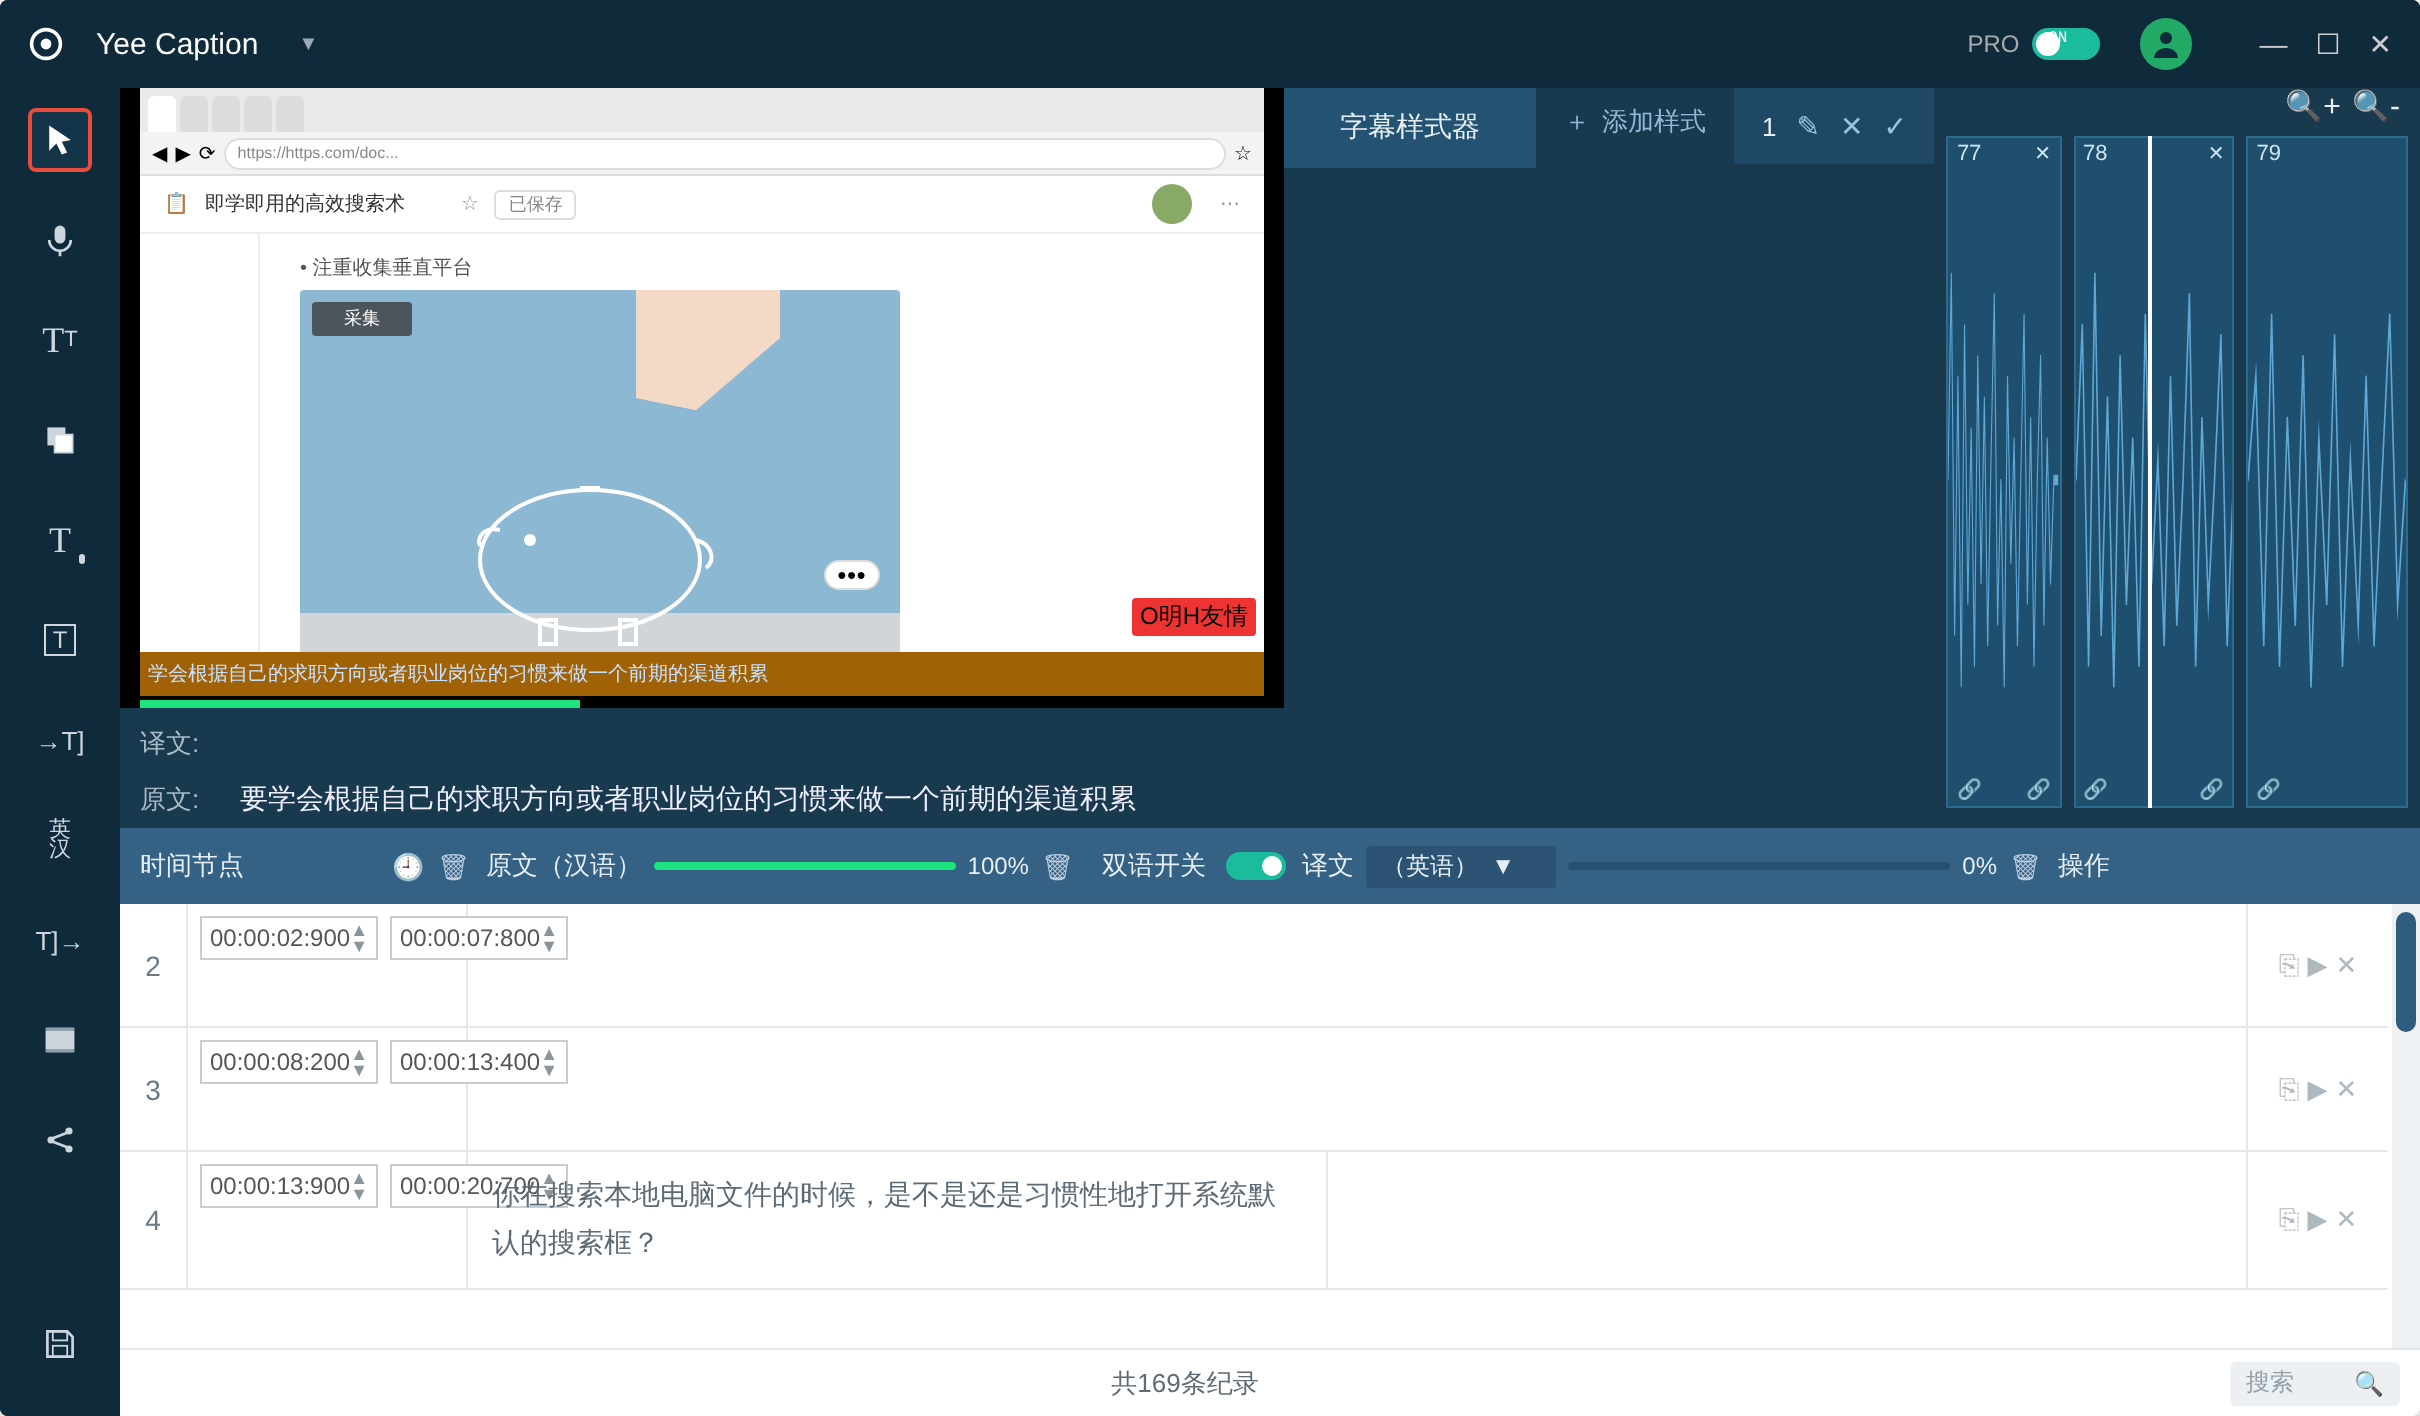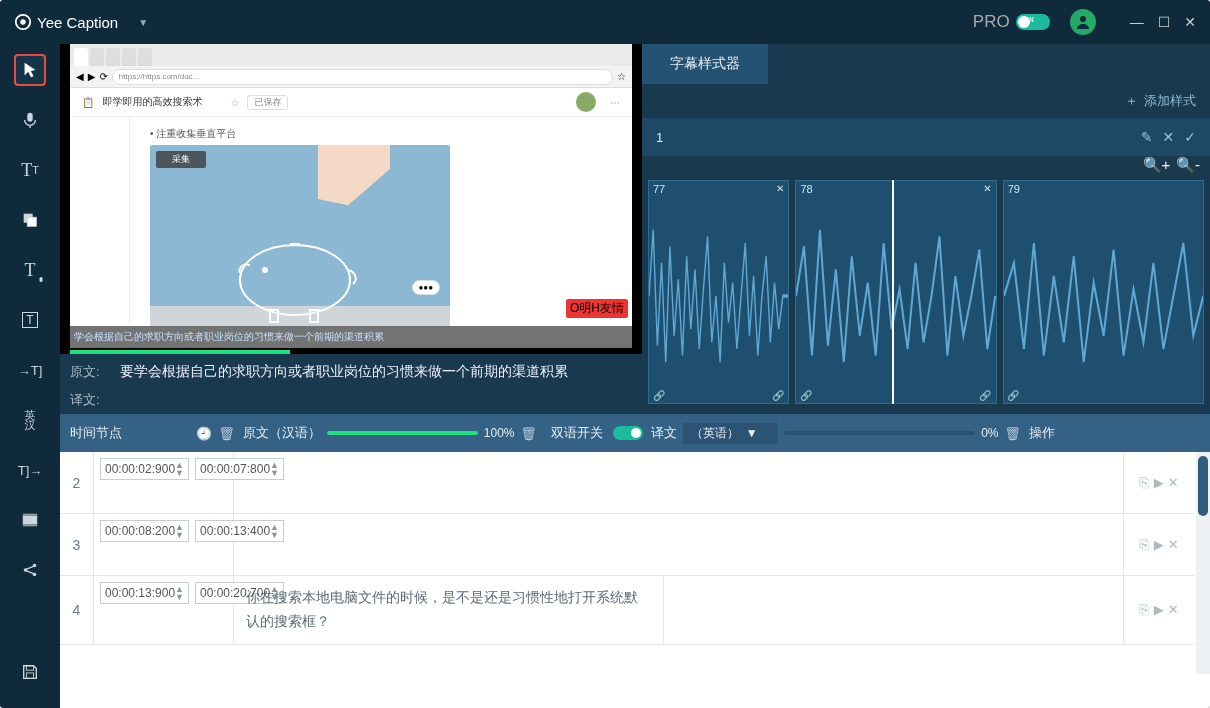--- a/index.html
+++ b/index.html
@@ -1,24 +1,24 @@
 <!DOCTYPE html>
 <html><head>
 <meta charset="utf-8">
 <style>
 * { margin:0; padding:0; box-sizing:border-box; font-family:"Microsoft YaHei",Arial,sans-serif; }
 body { background:#fff; }
 .app { width:1210px; height:708px; background:#0f2a3a; position:relative; overflow:hidden; border-radius:4px; margin:0 auto; box-shadow:0 2px 10px rgba(0,0,0,0.3); }
 
 
 .titlebar { height:44px; background:#0f2a3a; display:flex; align-items:center; padding:0 14px; color:#fff; }
-.titlebar .logo { display:flex; align-items:center; gap:5px; font-size:15px; font-weight:500; }
+.titlebar .logo { display:flex; align-items:center; gap:16px; font-size:15px; font-weight:500; }
 .titlebar .dropdown { margin-left:20px; color:#9ab; font-size:10px; }
 .titlebar .spacer { flex:1; }
-.titlebar .pro { color:#aaa; font-size:17px; margin-right:6px; }
+.titlebar .pro { color:#aaa; font-size:12px; margin-right:6px; }
 .titlebar .toggle { width:34px; height:16px; background:#1abc9c; border-radius:8px; position:relative; margin-right:20px; }
 .titlebar .toggle::after { content:""; position:absolute; left:2px; top:2px; width:12px; height:12px; background:#fff; border-radius:50%; }
 .titlebar .toggle-label { position:absolute; right:16px; top:1px; font-size:8px; color:#fff;font-family:Liberation Mono, monospace; }
 .titlebar .avatar { width:26px; height:26px; background:#2a6; border-radius:50%; margin-right:20px; display:flex;align-items:center;justify-content:center; }
 .titlebar .winbtn { color:#ccc; margin-left:14px; font-size:14px; cursor:pointer; }
 
 
 .body { display:flex; height:calc(100% - 44px); }
 .sidebar { width:60px; background:#0f2a3a; display:flex; flex-direction:column; align-items:center; padding-top:10px; gap:18px; }
 .sidebar .tool { width:32px; height:32px; display:flex; align-items:center; justify-content:center; color:#ccd6dc; cursor:pointer; border-radius:4px; font-size:18px;}
@@ -42,29 +42,29 @@
 .preview .doc-title-row { display:flex; align-items:center; gap:8px; font-size:10px; color:#333; padding:4px 12px; border-bottom:1px solid #eee;}
 .preview .doc-avatar { width:20px; height:20px; border-radius:50%; background:#8a6; margin-left:auto;}
 .preview .doc-text1 { font-size:10px; color:#555; margin:4px 0; }
 .preview .pig-img { width:300px; height:190px; background:linear-gradient(#8cb8d4,#8cb8d4 85%,#d0d5d9 85%); position:relative; margin-top:4px; border-radius:2px;}
 .preview .pig-img .collect { position:absolute; left:6px; top:6px; background:rgba(60,60,60,.8); color:#fff; font-size:9px; padding:2px 16px; border-radius:2px;}
 .preview .hand { position:absolute; left:120px; top:0; width:120px; height:60px; background:radial-gradient(ellipse at 70% 90%,#f5d9c7 30px,transparent 31px),linear-gradient(#f5d9c7,#f5d9c7); clip-path:polygon(40% 0,100% 0,100% 40%,65% 100%,40% 90%);}
 .preview .pig { position:absolute; left:60px; top:80px; width:170px; height:100px; }
 .preview .pig svg { width:100%; height:100%; }
 .preview .badge-box { position:absolute; right:10px; bottom:40px; background:#fff; border:1px solid #ddd; border-radius:8px; padding:2px 6px; font-size:8px;}
 .preview .red-label { position:absolute; right:14px; bottom:36px; background:#e33; color:#000000; font-size:12px; padding:1px 4px; border-radius:2px;}
-.preview .taskbar-strip { position:absolute; left:10px; right:10px; bottom:6px; height:22px; background:#737373; display:flex; align-items:center; padding:0 4px; font-size:10px; color:#c7e2ff; overflow:hidden;}
+.preview .taskbar-strip { position:absolute; left:10px; right:10px; bottom:6px; height:22px; background:#a16207; display:flex; align-items:center; padding:0 4px; font-size:10px; color:#c7e2ff; overflow:hidden;}
 .preview .progress-line { position:absolute; left:10px; bottom:0; height:4px; width:220px; background:#1de27f; }
 
 .preview-labels { padding:4px 10px 0; color:#ddd; font-size:13px; }
 .preview-labels .row { display:flex; align-items:center; gap:10px; height:28px; }
 .preview-labels .lab { color:#a9bac5; width:40px;}
 .preview-labels .main-text { color:#eef; font-size:14px; }
 
-.right-block { flex:1; display:flex; flex-direction:column; background:#18394e; }
+.right-block { flex:1; display:flex; flex-direction:row; background:#18394e; }
 .style-tabs { height:40px; display:flex; }
 .style-tab { padding:0 28px; display:flex; align-items:center; color:#e6eef3; font-size:14px; background:#245273; }
 .style-add-row { height:34px; display:flex; align-items:center; justify-content:flex-end; padding:0 14px; color:#8fb9d6; font-size:13px; gap:6px; cursor:pointer; }
 .style-item { height:38px; display:flex; align-items:center; padding:0 14px; color:#e6eef3; font-size:13px; background:#1f4866;}
 .style-item .num { flex:1; }
 .style-item .act { color:#9cc3dc; margin-left:10px; cursor:pointer; font-size:14px;}
 .waveform-outer { flex:1; position:relative; background:#18394e; }
 .wave-zoom { position:absolute; right:10px; top:0; display:flex; gap:6px; color:#e8f0f6; font-size:15px;}
 .clips { position:absolute; left:6px; right:6px; top:24px; bottom:10px; display:flex; gap:6px; }
 .clip { flex:1; background:#1f4f6f; position:relative; border:1px solid #2d6b91; }
@@ -246,25 +246,25 @@
               </div>
             </div>
             <div class="red-label">O明H友情</div>
             <div class="taskbar-strip">
                 <span style="white-space:nowrap;overflow:hidden;">学会根据自己的求职方向或者职业岗位的习惯来做一个前期的渠道积累</span>
               </div>
             <div class="progress-line"></div>
           </div>
           <div class="preview-labels">
             <div class="row">
+              <span class="lab">译文:</span>
+            </div>
+            <div class="row">
               <span class="lab">原文:</span>
               <span class="main-text">要学会根据自己的求职方向或者职业岗位的习惯来做一个前期的渠道积累</span>
-            </div>
-            <div class="row">
-              <span class="lab">译文:</span>
             </div>
           </div>
         </div>
 
         <div class="right-block">
           <div class="style-tabs">
             <div class="style-tab">字幕样式器</div>
           </div>
           <div class="style-add-row">
             <span>＋</span>
@@ -400,17 +400,24 @@
               <div class="ops-cell">
                 <span>⎘</span>
                 <span>▶</span>
                 <span>✕</span>
               </div>
             </div>
           </div>
         <div class="scrollbar">
             <div class="thumb"></div>
           </div>
+        <div class="footer">
+          <div class="count">共169条纪录</div>
+          <div class="search-box">
+            <span>搜索</span>
+            <span>🔍</span>
+          </div>
+        </div>
       </div>
 
     </div>
   </div>
 </div>
 
 </body></html>

